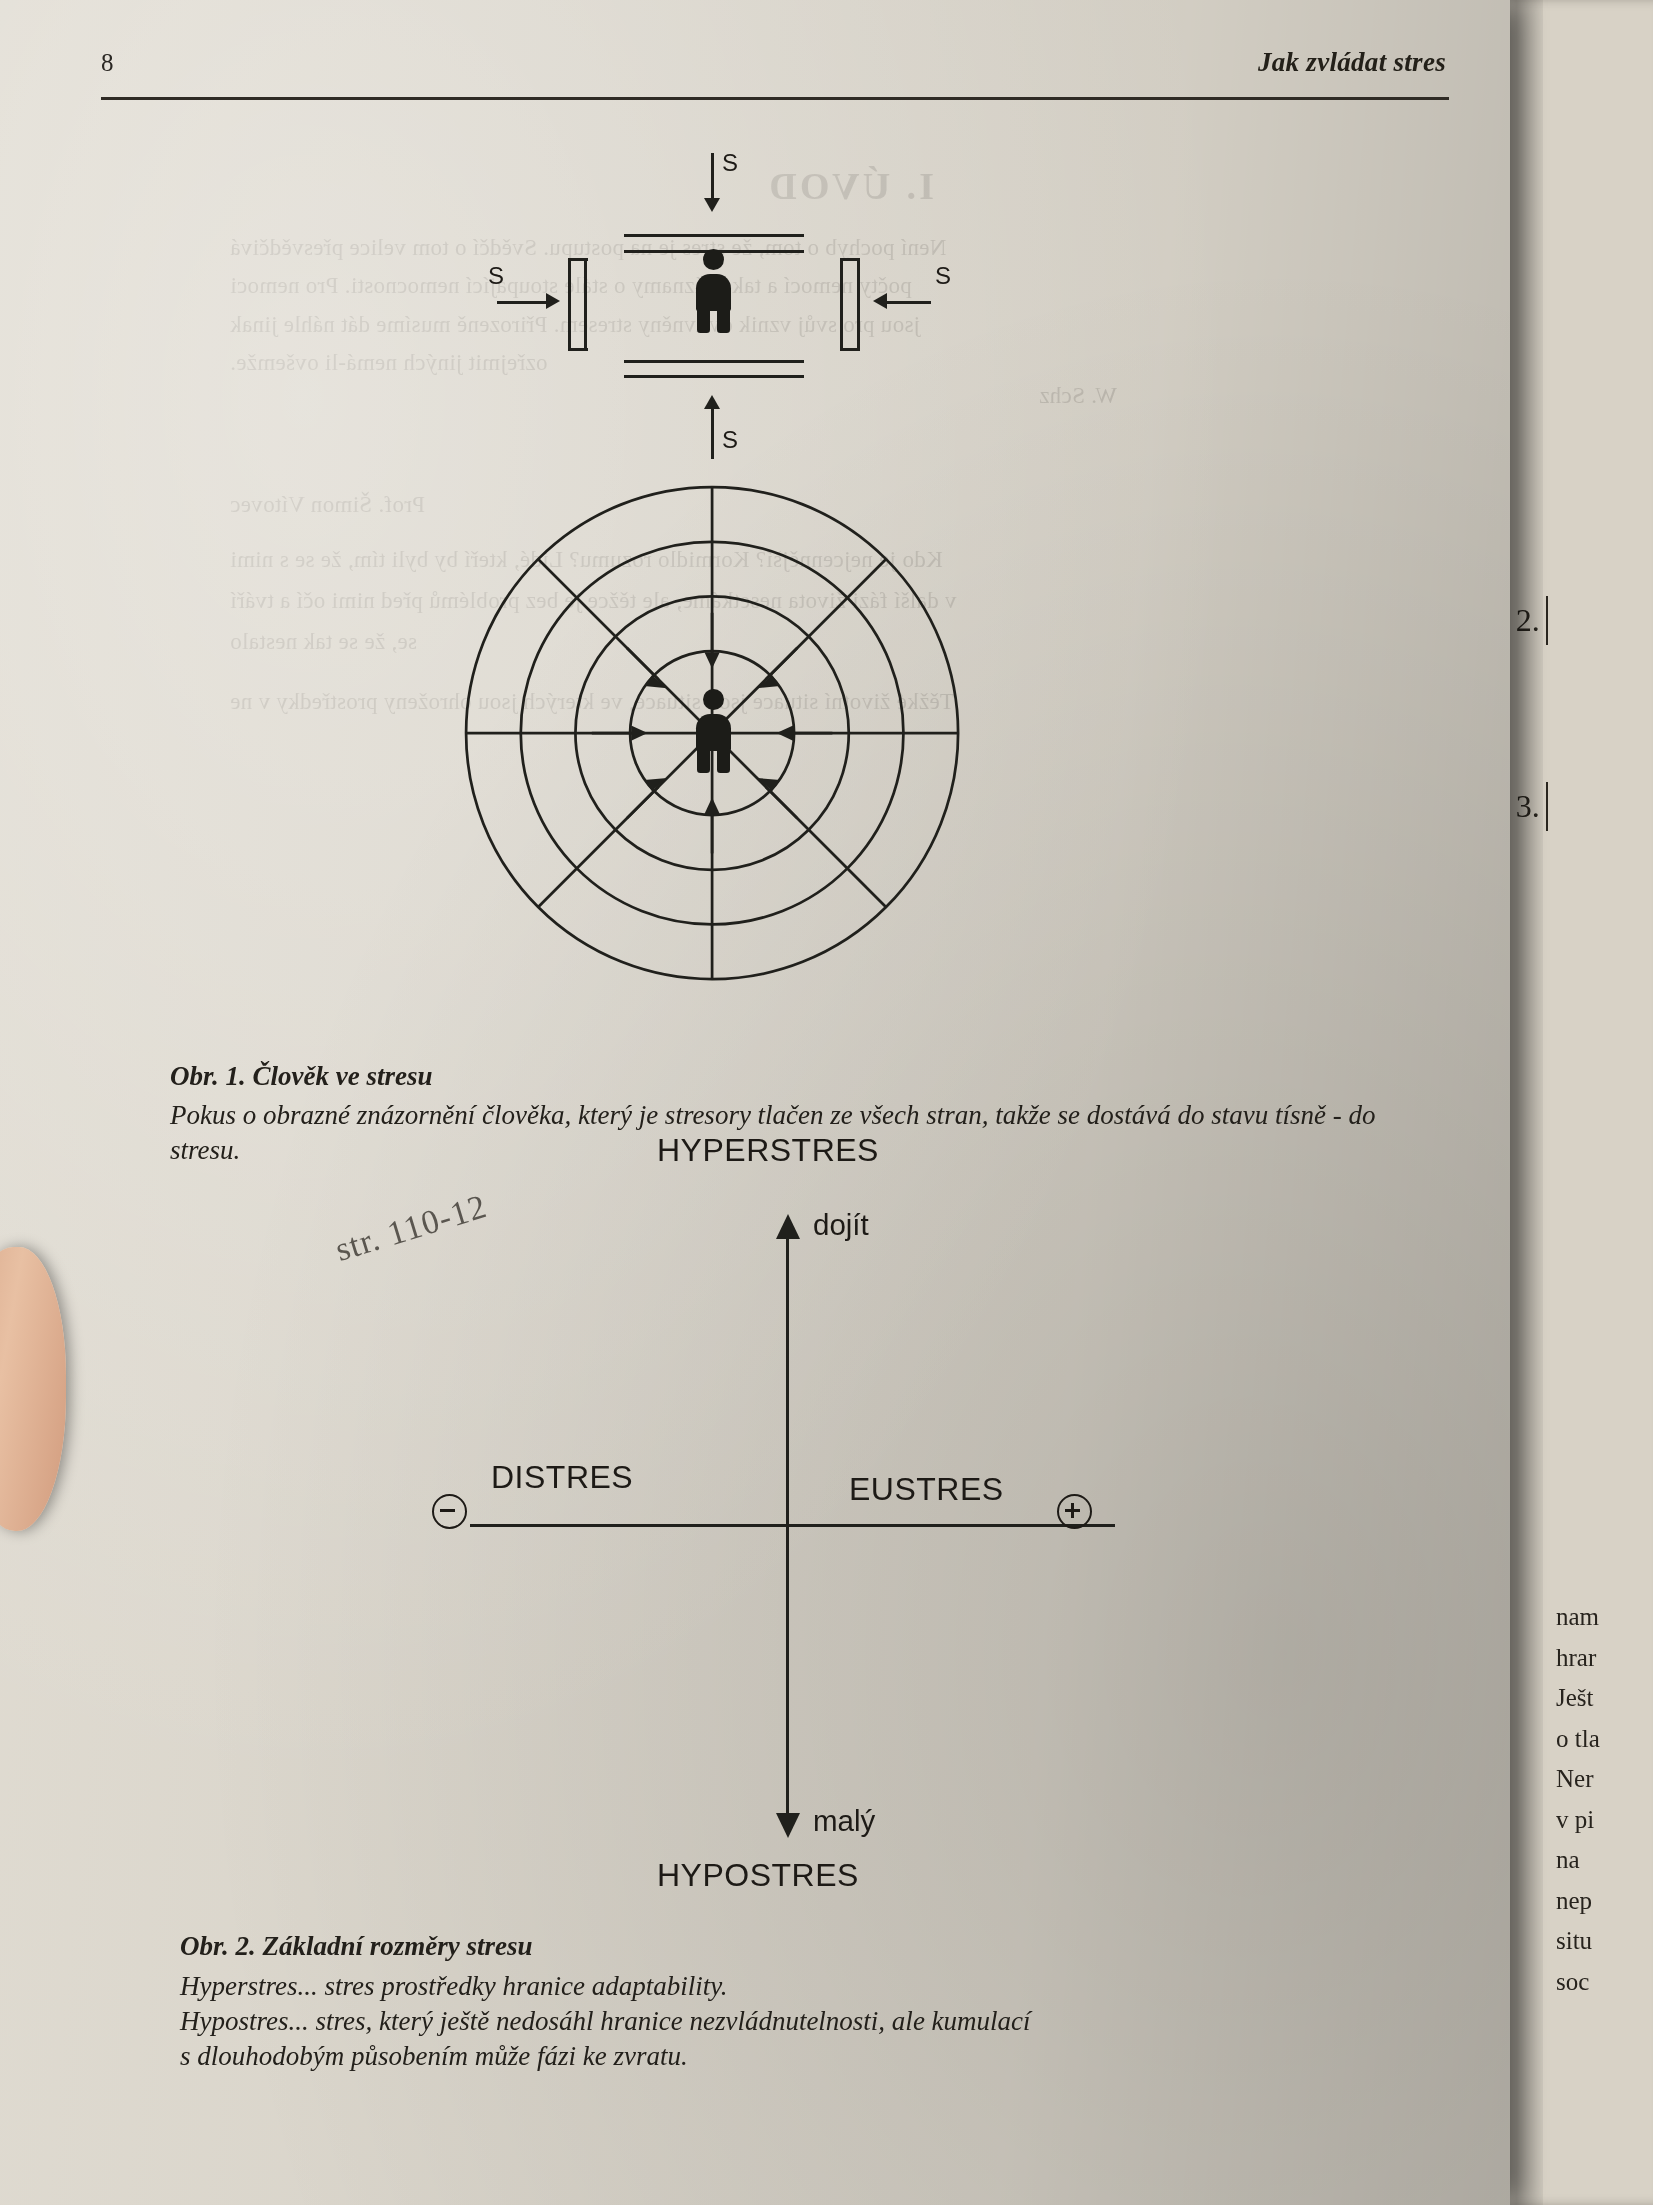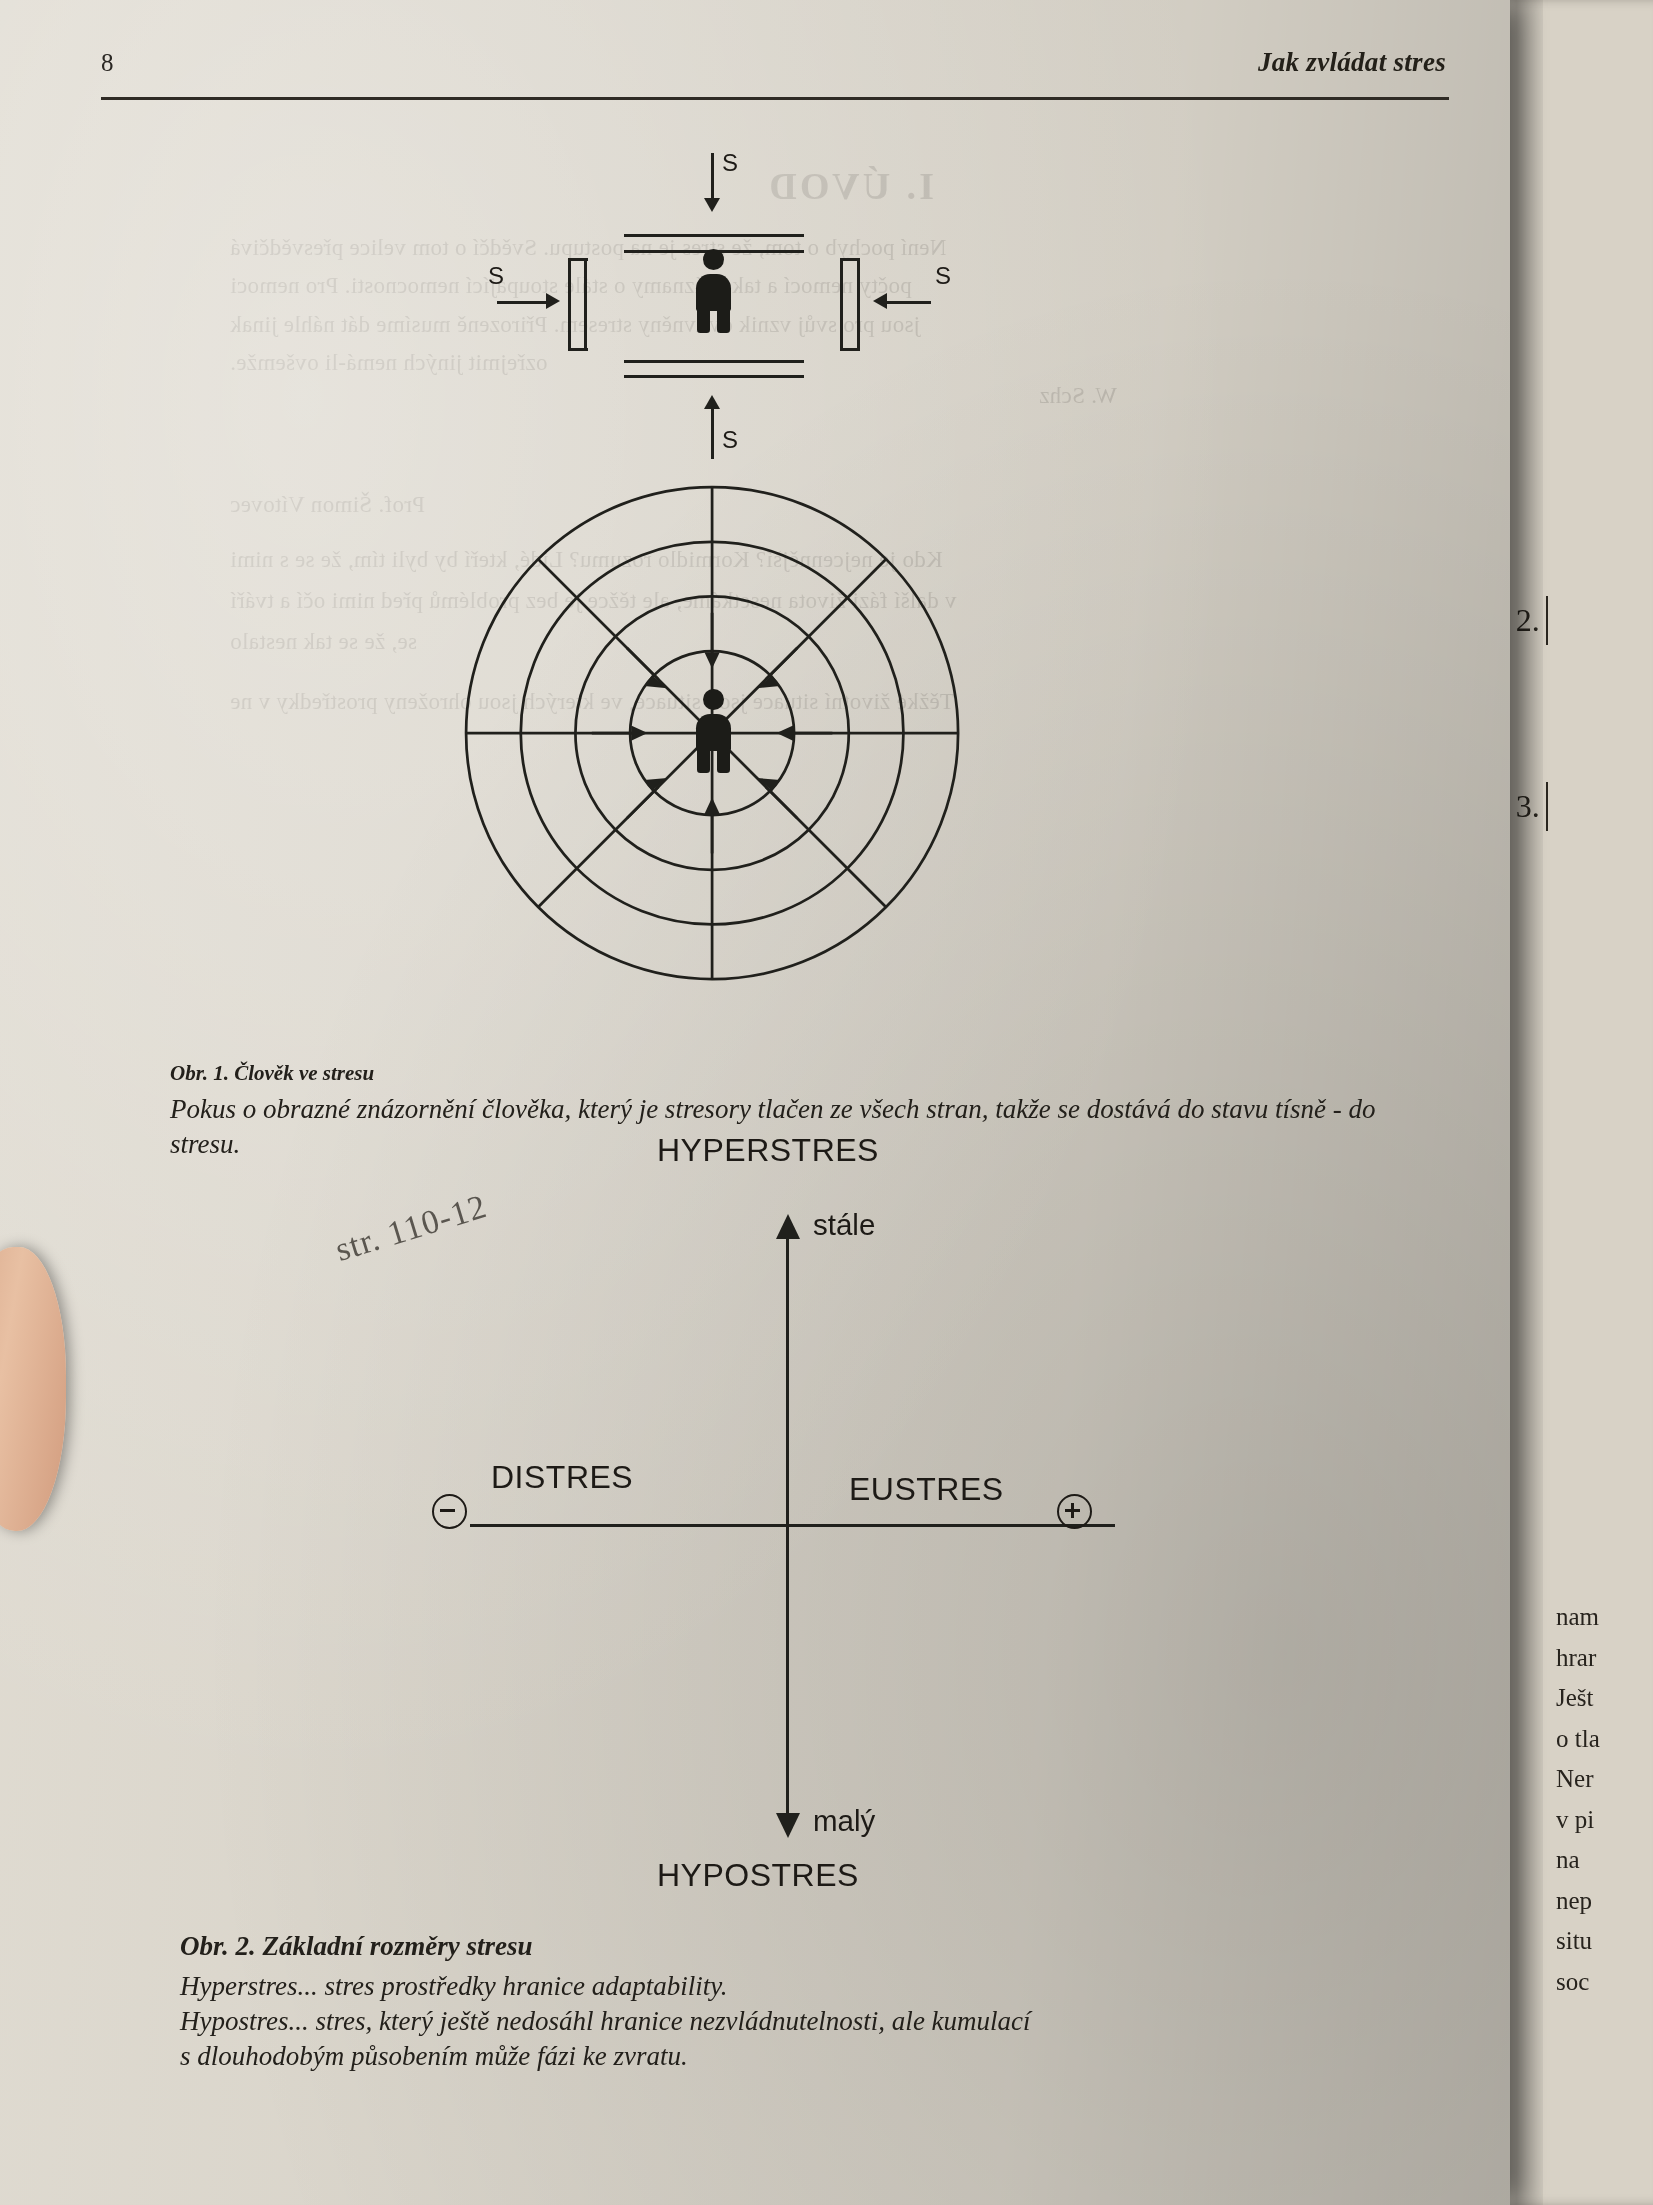--- a/index.html
+++ b/index.html
@@ -145,21 +145,21 @@
   
   #caption1 {
     position: absolute;
     left: 170px;
     top: 1061px;
     width: 1258px;
     font-style: italic;
     color: #23201b;
   }
   #caption1 .c-title {
-    font-size: 21px;
+    font-size: 27px;
     font-weight: bold;
     font-style: italic;
     margin-bottom: 5.5px;
   }
   #caption1 .c-body {
     font-size: 27px;
     line-height: 1.30;
   }
 
   
@@ -397,21 +397,21 @@
 
     <div id="figure2">
 
       <div class="fig-line" style="left:436px; top:71px; width:3.3px; height:585px;"></div>
       <div style="position:absolute;left:426px;top:49px;width:0;height:0;border-left:12px solid transparent;border-right:12px solid transparent;border-bottom:25px solid #20201c;"></div>
       <div style="position:absolute;left:426px;top:648px;width:0;height:0;border-left:12px solid transparent;border-right:12px solid transparent;border-top:25px solid #20201c;"></div>
 
       <div class="fig-line" style="left:120px; top:359px; width:645px; height:3.3px;"></div>
 
       <div class="axis-label big-label" style="left:307px; top:-33px;">HYPERSTRES</div>
-      <div class="axis-label mid-label" style="left:463px; top:43px;">stále</div>
+      <div class="axis-label mid-label" style="left:463px; top:43px;">dojít</div>
       <div class="axis-label mid-label" style="left:463px; top:639px;text-align:right;">malý</div>
       <div class="axis-label big-label" style="left:307px; top:692px;">HYPOSTRES</div>
       <div class="axis-label big-label" style="left:141px; top:294px;">DISTRES</div>
       <div class="axis-label big-label" style="left:499px; top:306px;">EUSTRES</div>
 
       <div class="sign-circle" style="left:82px; top:329px;">
         <i style="left:5.5px; top:13px; width:15.3px; height:2.7px;"></i>
       </div>
 
       <div class="sign-circle" style="left:707px; top:329px;">

